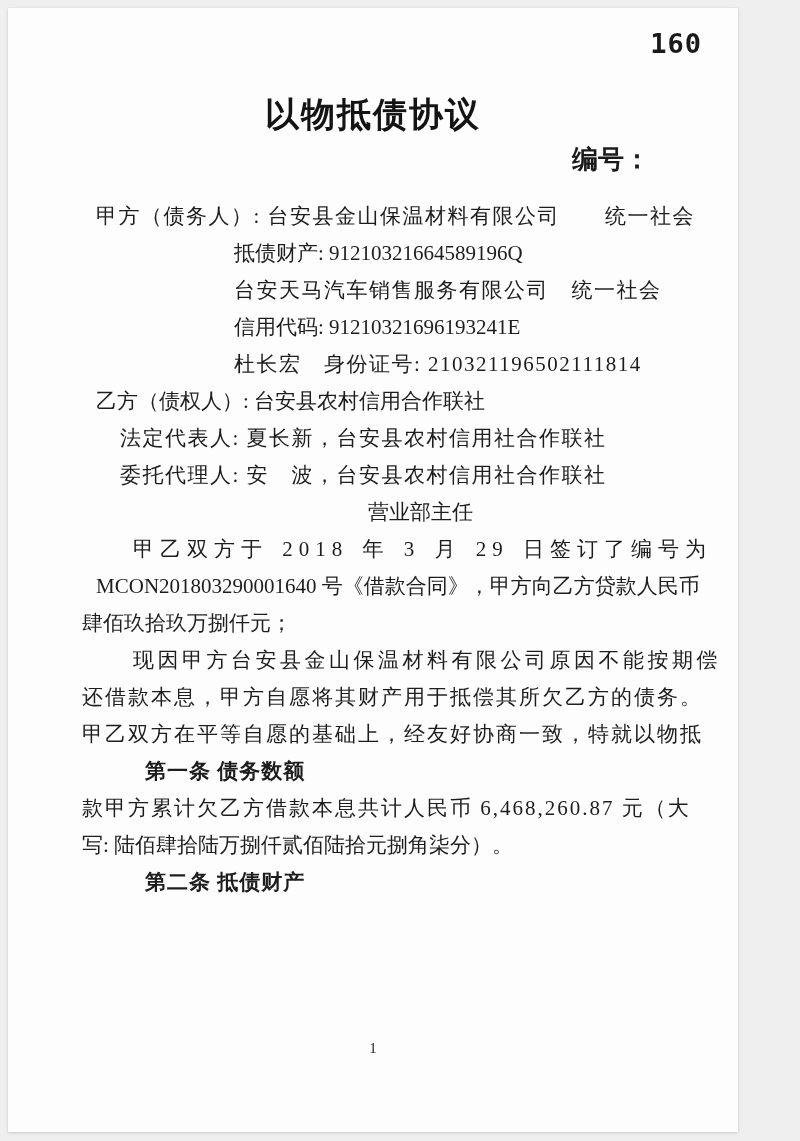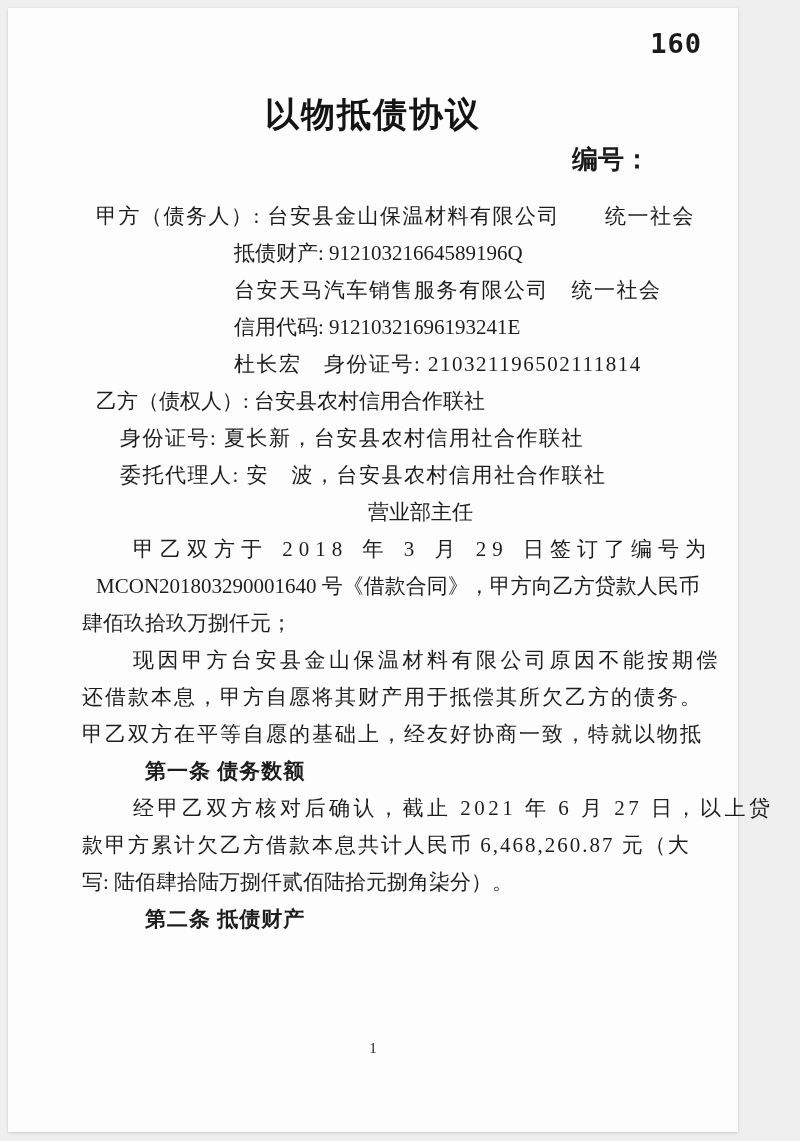--- a/index.html
+++ b/index.html
@@ -102,31 +102,30 @@
 
   <div class="number-line">编号：</div>
 
   <div class="content">
     <div class="ln i-party sp-d">甲方（债务人）: 台安县金山保温材料有限公司　　统一社会</div>
     <div class="ln i-cont">抵债财产: 91210321664589196Q</div>
     <div class="ln i-cont sp-d">台安天马汽车销售服务有限公司　统一社会</div>
     <div class="ln i-cont">信用代码: 91210321696193241E</div>
     <div class="ln i-cont sp-d">杜长宏　身份证号: 210321196502111814</div>
     <div class="ln i-party">乙方（债权人）: 台安县农村信用合作联社</div>
-    <div class="ln i-rep sp-d">身份证号: 夏长新，台安县农村信用社合作联社</div>
+    <div class="ln i-rep sp-d">法定代表人: 夏长新，台安县农村信用社合作联社</div>
     <div class="ln i-rep sp-d">委托代理人: 安　波，台安县农村信用社合作联社</div>
     <div class="ln i-pos">营业部主任</div>
     <div class="ln i-first sp-a">甲乙双方于 2018 年 3 月 29 日签订了编号为</div>
     <div class="ln i-neg">MCON201803290001640 号《借款合同》，甲方向乙方贷款人民币</div>
     <div class="ln">肆佰玖拾玖万捌仟元；</div>
     <div class="ln i-first sp-b">现因甲方台安县金山保温材料有限公司原因不能按期偿</div>
     <div class="ln sp-c">还借款本息，甲方自愿将其财产用于抵偿其所欠乙方的债务。</div>
     <div class="ln sp-c">甲乙双方在平等自愿的基础上，经友好协商一致，特就以物抵</div>
     <div class="ln i-head">第一条 债务数额</div>
-    <div class="ln i-first sp-b">经甲乙双方核对后确认，截止 2021 年 6 月 27 日，以上贷</div>
     <div class="ln sp-c">款甲方累计欠乙方借款本息共计人民币 6,468,260.87 元（大</div>
     <div class="ln">写: 陆佰肆拾陆万捌仟贰佰陆拾元捌角柒分）。</div>
     <div class="ln i-head">第二条 抵债财产</div>
   </div>
 
   <div class="footer-page">1</div>
 
 </div>
 
 </body></html>

